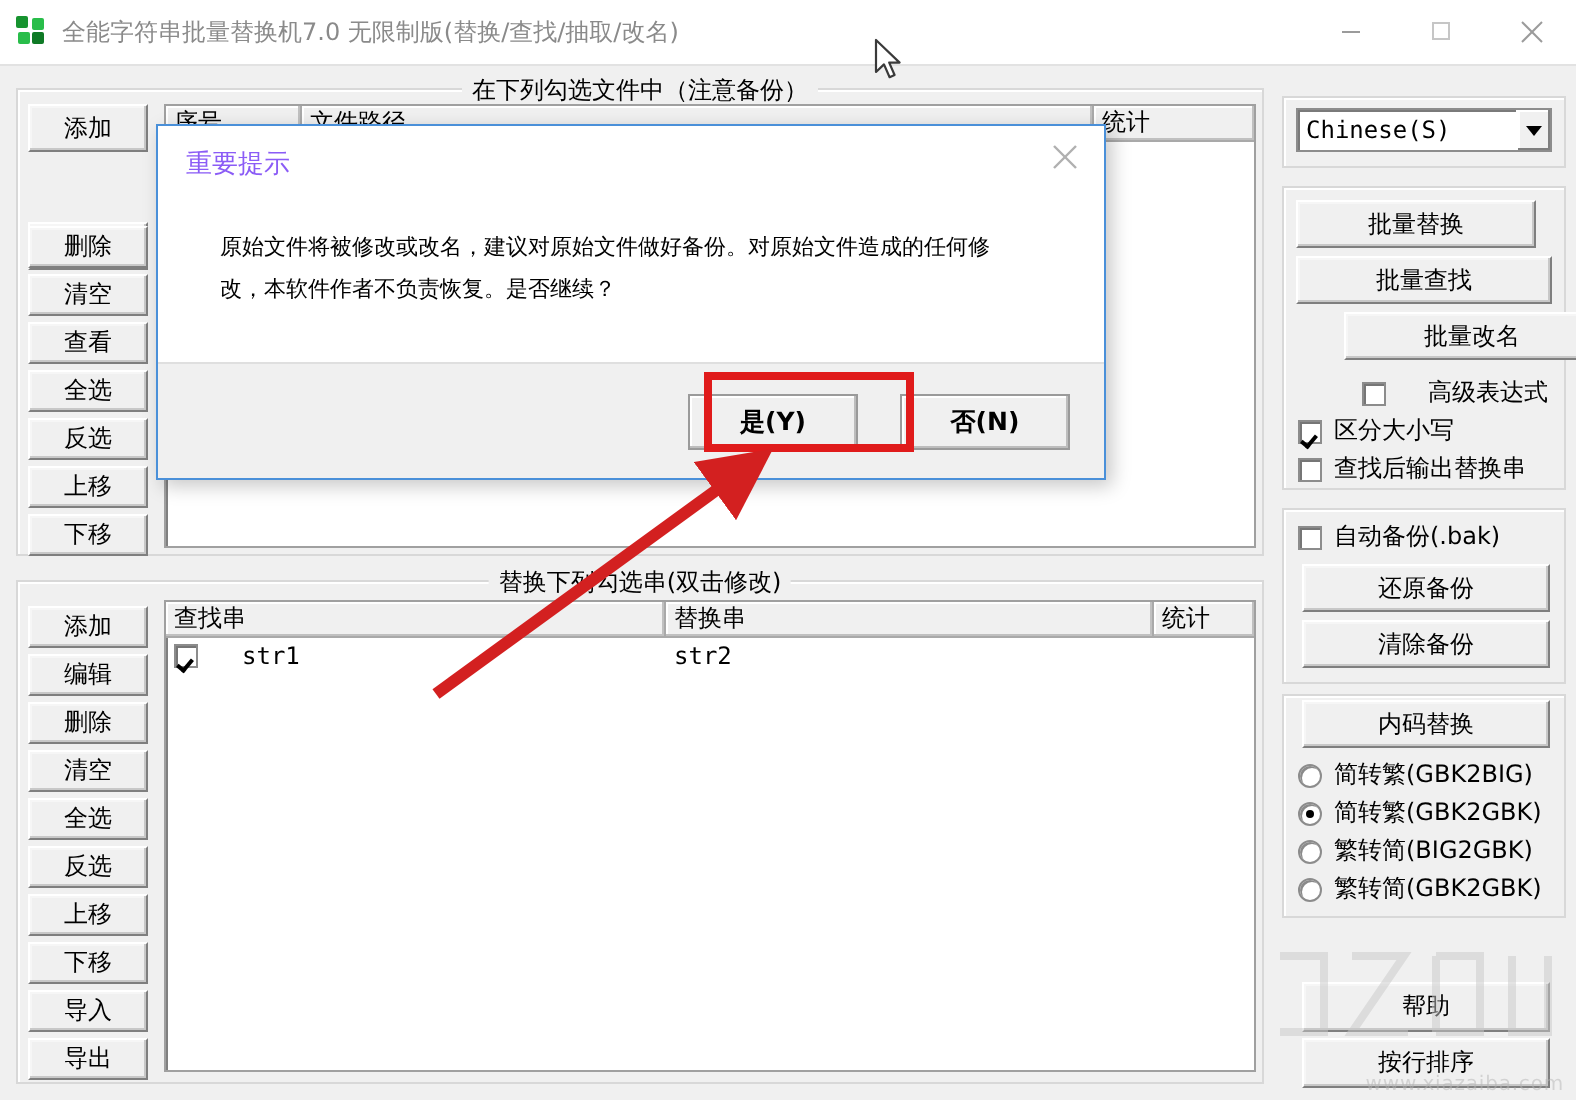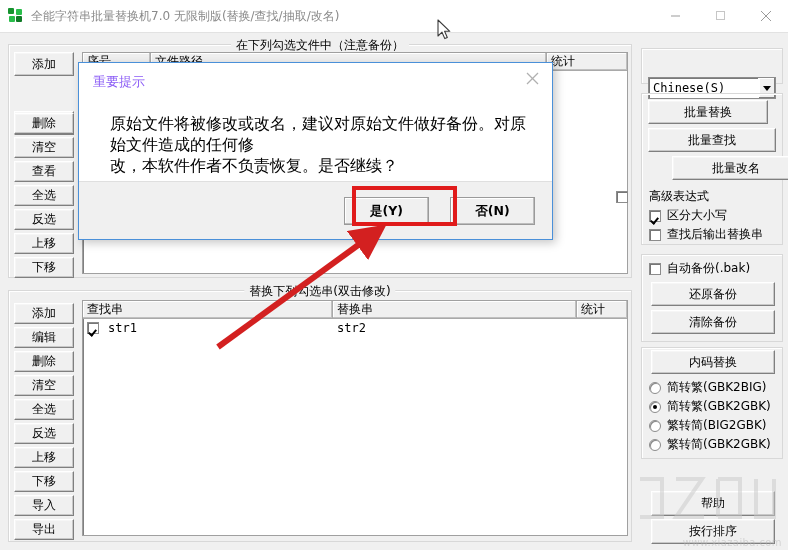--- a/index.html
+++ b/index.html
@@ -153,21 +153,21 @@
     position:absolute; left:14px; top:10px; font-size:13px; color:#8b5cf6;
     font-family:"DejaVu Sans","Liberation Sans",sans-serif;
     text-align:center;
   }
   .dlg-close {
     position:absolute; right:6px; top:4px; width:28px; height:22px;
     display:flex; align-items:center; justify-content:center; color:#9a9a9a;
   }
   .dlg-body {
     position:absolute; left:31px; top:50px; right:22px;
-    font-size:16px; line-height:21px; color:#000;
+    font-size:11px; line-height:21px; color:#000;
     font-family:"DejaVu Sans","Liberation Sans",sans-serif;
   }
   .dlg-foot {
     position:absolute; left:0; bottom:0; width:100%; height:58px;
     background:#f0f0f0; border-top:1px solid #dfdfdf; box-sizing:border-box;
   }
   .dlg-btn {
     position:absolute; width:85px; height:28px; top:15px;
     background:#f0f0f0;
     border:1px solid #9a9a9a;
@@ -263,41 +263,41 @@
   <div class="btn" style="position:absolute;left:14px;top:495px;width:60px;height:21px;">导入</div>
   <div class="btn" style="position:absolute;left:14px;top:519px;width:60px;height:21px;">导出</div>
 
   <div class="listbox" style="left:82px; top:300px; width:546px; height:236px;">
     <div class="lv-head">
       <div class="lv-col" style="width:250px;">查找串</div>
       <div class="lv-col" style="width:244px;">替换串</div>
       <div class="lv-col" style="width:50px;border-right:none;">统计</div>
     </div>
     <div class="lv-row">
-      <div class="lv-cell" style="width:250px;gap:9px;">
+      <div class="lv-cell" style="width:250px;gap:22px;">
         <span class="chk checked"></span>
         <span>str1</span>
       </div>
       <div class="lv-cell" style="width:244px;">str2</div>
       <div class="lv-cell" style="width:50px;"></div>
     </div>
   </div>
 
   <div class="group" style="left:641px; top:48px; width:142px; height:36px;"></div>
-  <div class="combo" style="left:648px; top:54px; width:128px; height:22px;margin-top:23px;">
+  <div class="combo" style="left:648px; top:54px; width:128px; height:22px;">
     <div class="ctext">Chinese(S)</div>
     <div class="carrow"></div>
   </div>
 
   <div class="group" style="left:641px; top:93px; width:142px; height:152px;"></div>
   <div class="btn" style="position:absolute;left:648px;top:100px;width:120px;height:24px;">批量替换</div>
   <div class="btn" style="position:absolute;left:648px;top:128px;width:128px;height:24px;">批量查找</div>
   <div class="btn" style="position:absolute;left:648px;top:156px;width:128px;height:24px;margin-left:24px;">批量改名</div>
 
-  <div class="cbrow" style="position:absolute;left:616px;top:188px;gap:21px;">
+  <div class="cbrow" style="position:absolute;left:681px;top:188px;gap:21px;">
     <span class="chk"></span>
     <span>高级表达式</span>
   </div>
   <div class="cbrow" style="position:absolute;left:649px;top:207px;">
     <span class="chk checked"></span>
     <span>区分大小写</span>
   </div>
   <div class="cbrow" style="position:absolute;left:649px;top:226px;">
     <span class="chk"></span>
     <span>查找后输出替换串</span>

